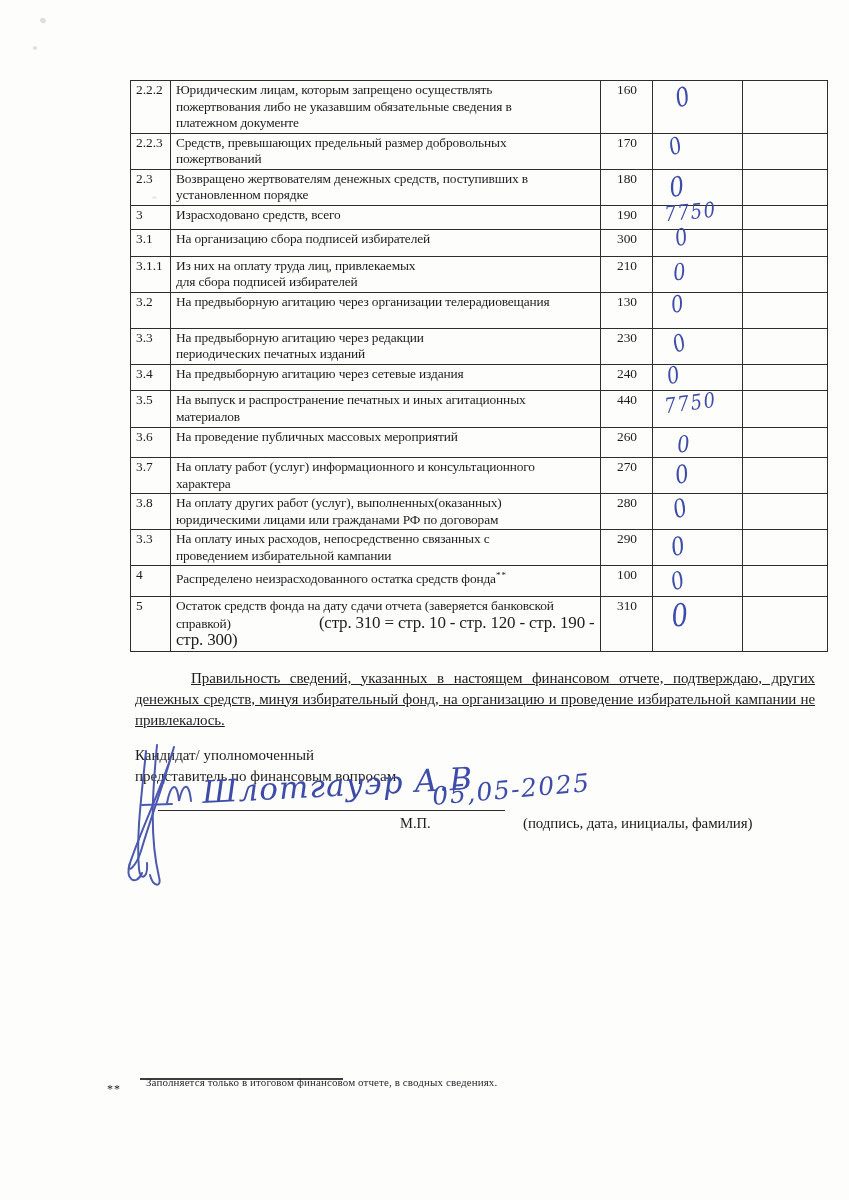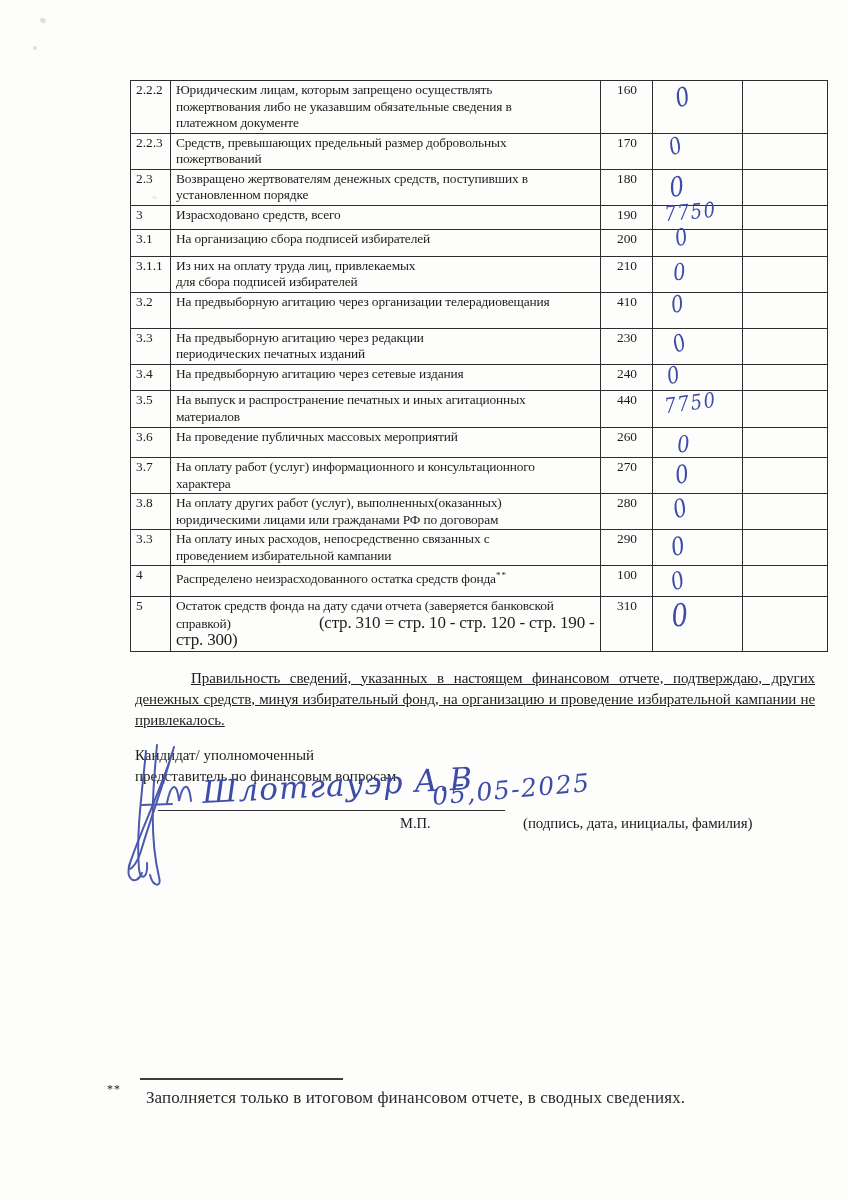--- a/index.html
+++ b/index.html
@@ -91,21 +91,21 @@
     transform:rotate(-5deg);white-space:nowrap;
   }
   .sig-line{position:absolute;left:28px;top:65px;width:347px;border-top:1.6px solid #2c2c2c;}
   .mp{position:absolute;left:270px;top:70px;font-size:14.5px;}
   .caption{position:absolute;left:393px;top:70px;font-size:15px;letter-spacing:-0.1px;}
 
   
   .footnote{position:absolute;left:0;top:1076px;width:849px;height:60px;}
   .fn-line{position:absolute;left:140px;top:2px;width:203px;border-top:2px solid #3d3d3d;}
   .fn-marker{position:absolute;left:107px;top:6px;font-size:12px;letter-spacing:1px;}
-  .fn-text{position:absolute;left:146px;top:12px;font-size:17px;color:#2a2a2a;letter-spacing:0.1px;}
+  .fn-text{position:absolute;left:146px;top:0;font-size:11px;color:#2a2a2a;letter-spacing:0.1px;}
 </style>
 </head>
 <body>
 
 <div class="page">
 
   <div class="speck s1"></div>
   <div class="speck s2"></div>
   <div class="speck s3"></div>
 
@@ -146,36 +146,36 @@
         <tr style="height: 19px;">
           <td class="c-num">3</td>
           <td class="c-label"><span>Израсходовано средств, всего</span></td>
           <td class="c-code">190</td>
           <td class="c-value"><span class="hw-ink hw-sum" style="font-size: 21px; left: 2px; top: -5px; transform: rotate(-5deg) scaleX(0.85);">7750</span></td>
           <td class="c-blank"></td>
         </tr>
         <tr style="height: 19px;">
           <td class="c-num">3.1</td>
           <td class="c-label"><span>На организацию сбора подписей избирателей</span></td>
-          <td class="c-code">200</td>
+          <td class="c-code">300</td>
           <td class="c-value"><span class="hw-ink hw-zero" style="font-size: 23px; left: 16px; top: -5px; transform: rotate(-12deg) scaleX(0.85);">0</span></td>
           <td class="c-blank"></td>
         </tr>
         <tr style="height: 36px;">
           <td class="c-num">3.1.1</td>
           <td class="c-label"><span>Из них на оплату труда лиц, привлекаемых
 для сбора подписей избирателей</span></td>
           <td class="c-code">210</td>
           <td class="c-value"><span class="hw-ink hw-zero" style="font-size: 23px; left: 14px; top: 3px; transform: rotate(-6deg) scaleX(0.85);">0</span></td>
           <td class="c-blank"></td>
         </tr>
         <tr style="height: 36px;">
           <td class="c-num">3.2</td>
           <td class="c-label"><span>На предвыборную агитацию через организации телерадиовещания</span></td>
-          <td class="c-code">410</td>
+          <td class="c-code">130</td>
           <td class="c-value"><span class="hw-ink hw-zero" style="font-size: 23px; left: 12px; top: -1px; transform: rotate(-10deg) scaleX(0.85);">0</span></td>
           <td class="c-blank"></td>
         </tr>
         <tr style="height: 36px;">
           <td class="c-num">3.3</td>
           <td class="c-label"><span>На предвыборную агитацию через редакции
 периодических печатных изданий</span></td>
           <td class="c-code">230</td>
           <td class="c-value"><span class="hw-ink hw-zero" style="font-size: 23px; left: 14px; top: 2px; transform: rotate(-20deg) scaleX(0.85);">0</span></td>
           <td class="c-blank"></td>

